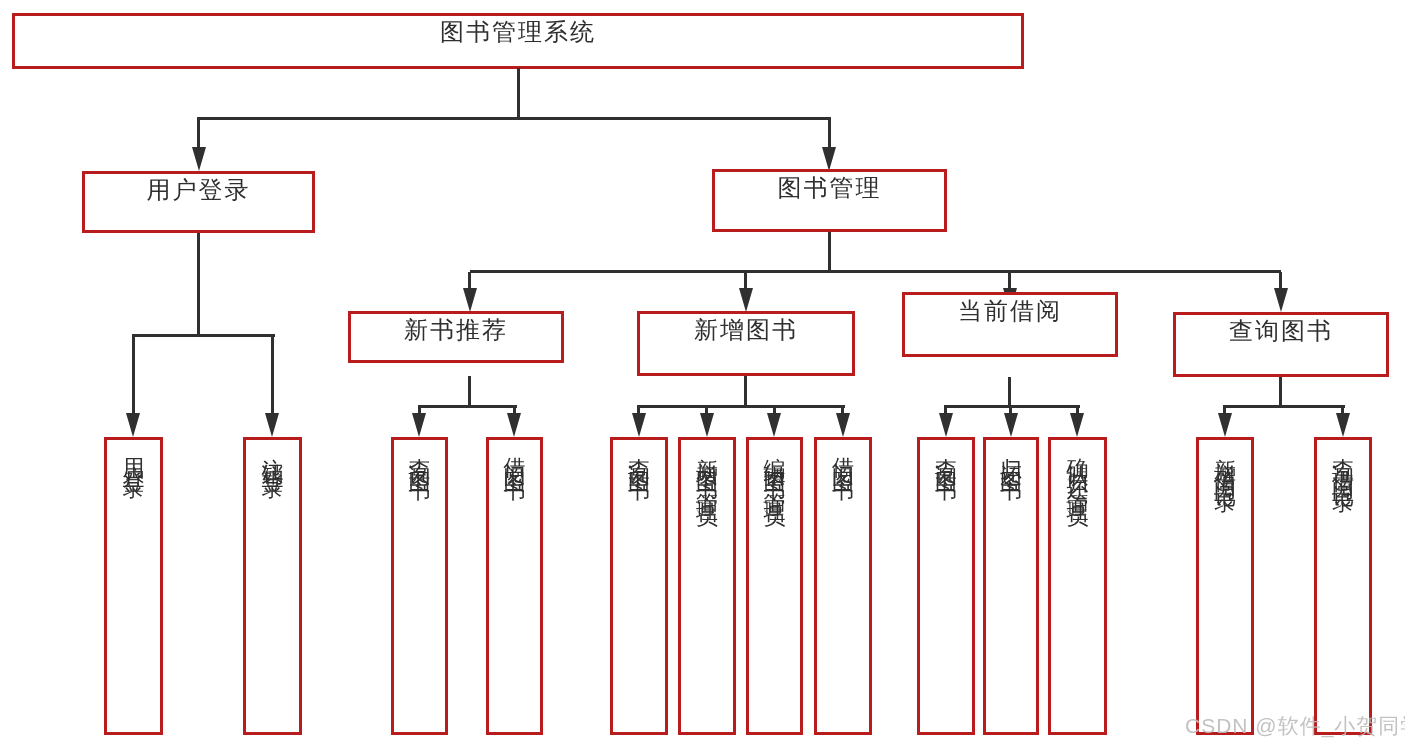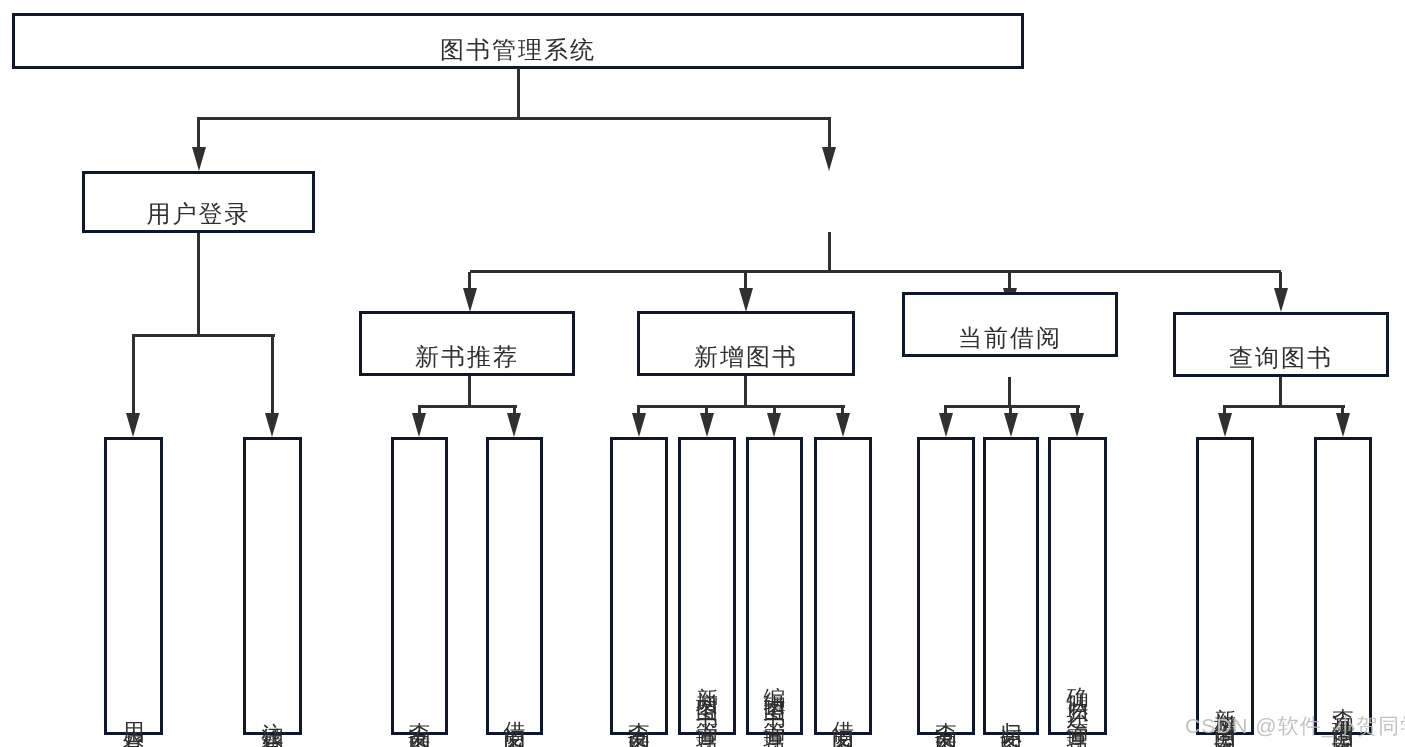--- a/index.html
+++ b/index.html
@@ -1,22 +1,22 @@
 <!DOCTYPE html>
 <html><head>
 <meta charset="utf-8">
 <style>
   html,body{margin:0;padding:0;background:#ffffff;}
   .stage{
     position:relative;width:1405px;height:747px;background:#ffffff;
     font-family:"Liberation Sans","DejaVu Sans",sans-serif;overflow:hidden;
   }
   .node{
-    position:absolute;box-sizing:border-box;border:3px solid #0f172a;background:#ffffff;
-    display:flex;align-items:flex-end;justify-content:center;color:#2f2f2f;
+    position:absolute;box-sizing:border-box;border:3px solid #b91c1c;background:#ffffff;
+    display:flex;align-items:flex-start;justify-content:center;color:#2f2f2f;
   }
   .hlabel{font-size:24px;letter-spacing:2px;white-space:nowrap;}
   .vnode{top:437px;height:298px;}
   .vtext{
     writing-mode:vertical-rl;text-orientation:mixed;
     font-size:22px;letter-spacing:7px;line-height:1;white-space:nowrap;
   }
   .ln{position:absolute;background:#303030;}
   .arr{
     position:absolute;width:0;height:0;
@@ -40,40 +40,43 @@
   <div class="ln" style="left:517px;top:68px;width:3px;height:52px"></div>
   <div class="ln" style="left:197px;top:117px;width:634px;height:3px"></div>
   <div class="ln" style="left:197px;top:119px;width:3px;height:30px"></div>
   <div class="ln" style="left:828px;top:119px;width:3px;height:30px"></div>
   <div class="arr" style="left:192px;top:147px"></div>
   <div class="arr" style="left:822px;top:147px"></div>
 
   <div class="node" style="left:82px;top:171px;width:233px;height:62px">
     <span class="hlabel">用户登录</span>
   </div>
+  <div class="node" style="left:712px;top:169px;width:235px;height:63px">
+    <span class="hlabel">图书管理</span>
+  </div>
 
   <div class="ln" style="left:197px;top:233px;width:3px;height:103px"></div>
   <div class="ln" style="left:132px;top:334px;width:143px;height:3px"></div>
   <div class="ln" style="left:132px;top:336px;width:3px;height:79px"></div>
   <div class="ln" style="left:271px;top:336px;width:3px;height:79px"></div>
   <div class="arr" style="left:126px;top:413px"></div>
   <div class="arr" style="left:265px;top:413px"></div>
 
   <div class="ln" style="left:828px;top:232px;width:3px;height:40px"></div>
   <div class="ln" style="left:470px;top:270px;width:811px;height:3px"></div>
   <div class="ln" style="left:468px;top:272px;width:3px;height:18px"></div>
   <div class="ln" style="left:744px;top:272px;width:3px;height:18px"></div>
   <div class="ln" style="left:1008px;top:272px;width:3px;height:18px"></div>
   <div class="ln" style="left:1279px;top:272px;width:3px;height:18px"></div>
   <div class="arr" style="left:463px;top:288px"></div>
   <div class="arr" style="left:739px;top:288px"></div>
   <div class="arr" style="left:1003px;top:288px"></div>
   <div class="arr" style="left:1274px;top:288px"></div>
 
-  <div class="node" style="left:359px;top:311px;width:216px;height:65px">
+  <div class="node" style="left:348px;top:311px;width:216px;height:52px">
     <span class="hlabel">新书推荐</span>
   </div>
   <div class="node" style="left:637px;top:311px;width:218px;height:65px">
     <span class="hlabel">新增图书</span>
   </div>
   <div class="node" style="left:902px;top:292px;width:216px;height:65px">
     <span class="hlabel">当前借阅</span>
   </div>
   <div class="node" style="left:1173px;top:312px;width:216px;height:65px">
     <span class="hlabel">查询图书</span>

